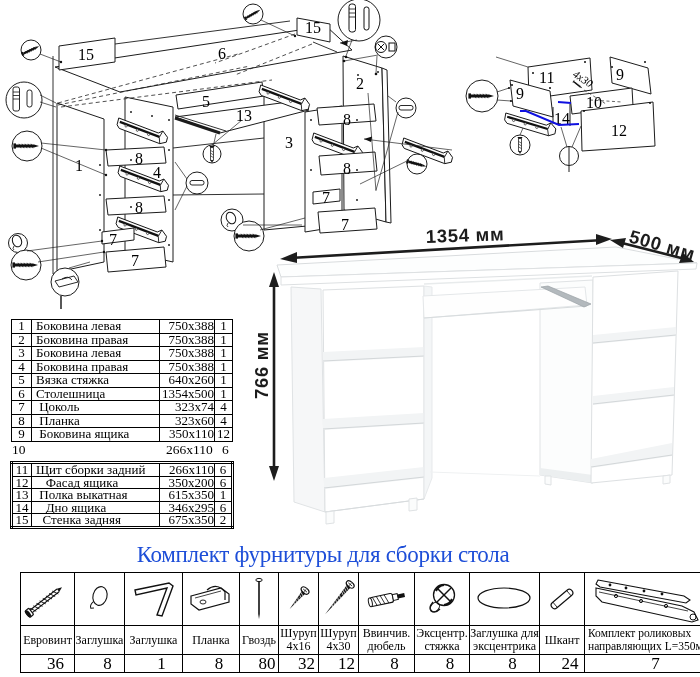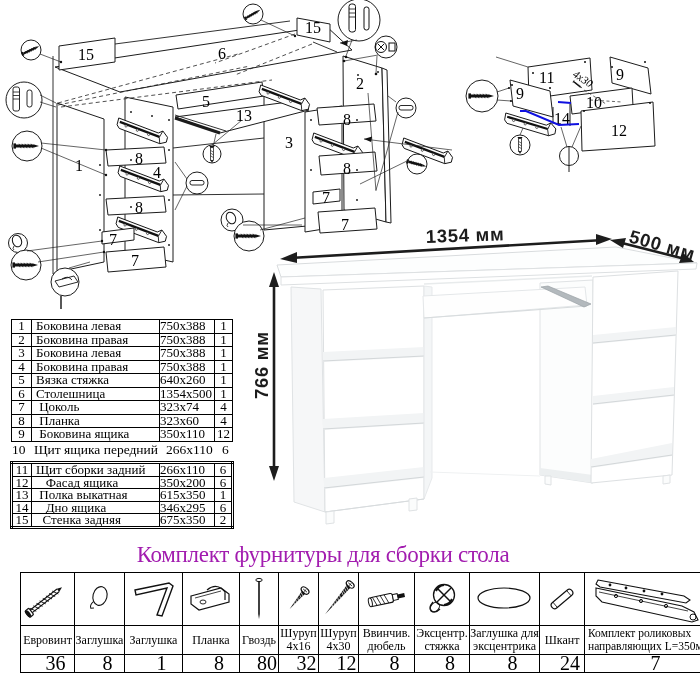--- a/index.html
+++ b/index.html
@@ -4,34 +4,34 @@
 <style>
   html,body{margin:0;padding:0;background:#ffffff;}
   #page{position:relative;width:700px;height:677px;background:#fff;overflow:hidden;
         font-family:"Liberation Serif", serif;}
   #art{position:absolute;left:0;top:0;}
   .tbl{position:absolute;border-collapse:collapse;table-layout:fixed;
        font-family:"Liberation Serif", serif;font-size:13px;color:#000;}
   .tbl td{border:1px solid #000;padding:0;line-height:12.5px;white-space:nowrap;overflow:hidden;}
   .tbl .num{text-align:center;}
   .tbl .nm{padding-left:4px;}
-  .tbl .sz{text-align:left;margin-top:44px;}
+  .tbl .sz{text-align:right;margin-top:44px;}
   .tbl .q{text-align:center;}
   #row10{position:absolute;left:11px;top:442px;width:225px;height:15px;font-size:13.5px;
          font-family:"Liberation Serif", serif;white-space:nowrap;}
   #row10 span{position:absolute;top:0;}
   #t2 td{height:11.6px;line-height:11.6px;}
   #hdr{position:absolute;left:0;top:542px;width:646px;text-align:center;font-size:23px;
-       letter-spacing:-0.3px;font-family:"Liberation Serif", serif;color:#a21caf;}
+       letter-spacing:-0.3px;font-family:"Liberation Serif", serif;color:#1d4ed8;}
   #hw{position:absolute;left:20px;top:572px;border-collapse:collapse;table-layout:fixed;
       font-family:"Liberation Serif", serif;color:#000;}
   #hw td{border:1px solid #000;padding:0;text-align:center;vertical-align:middle;}
   #hw .icon{height:52px;} #hw .icon svg{display:block;margin:0 auto;}
   #hw .nm{font-size:12px;line-height:13px;height:28px;white-space:nowrap;}
-  #hw .qt{font-size:20px;line-height:17px;height:17px;padding-left:16px;}
+  #hw .qt{font-size:17px;line-height:17px;height:17px;padding-left:16px;}
 </style>
 </head>
 <body>
 <div id="page">
 <svg id="art" width="700" height="677" viewBox="0 0 700 677">
 <defs>
   <g id="rail">
     <polygon points="0,1 42,6 46,3 52,8 52,13 46,16 3,11 0,8" fill="#fdfdfd" stroke="#111" stroke-width="0.9"></polygon>
     <line x1="2" y1="4.5" x2="44" y2="9.5" stroke="#111" stroke-width="2.2"></line>
     <circle cx="9" cy="7" r="1.1" fill="#fff" stroke="#111" stroke-width="0.6"></circle>
@@ -426,21 +426,20 @@
   <tr>
           <td class="num">9</td>
           <td class="nm">&nbsp;Боковина ящика</td>
           <td class="sz">350x110</td>
           <td class="q">12</td>
         </tr>
 </tbody>
     </table>
 <div id="row10">
       <span style="left:1px">10</span>
-      <span style="left:23px">Щит ящика передний</span>
       <span style="left:155px">266x110</span>
       <span style="left:211px">6</span>
     </div>
 <table class="tbl" id="t2" style="left:10px;top:461px;width:221px;border:3px double #000;">
   <colgroup>
         <col style="width:20px">
         <col style="width:128px">
         <col style="width:55px">
         <col style="width:18px">
       </colgroup>

